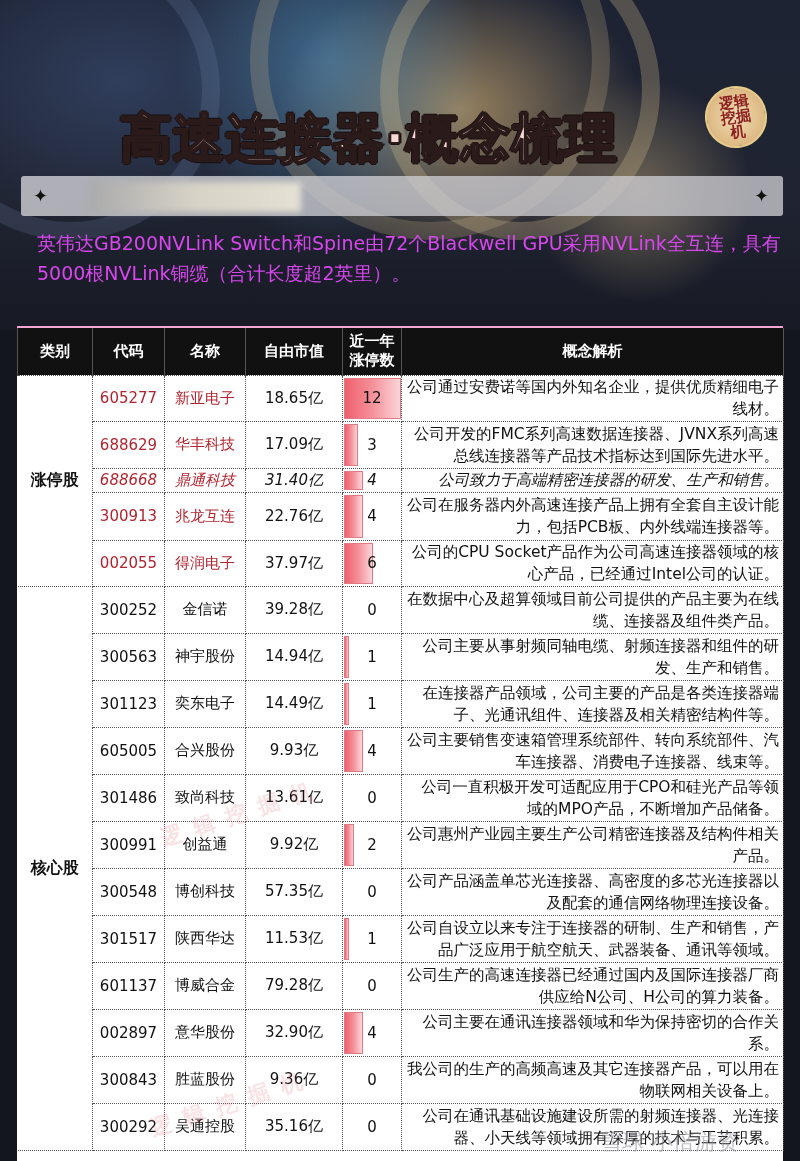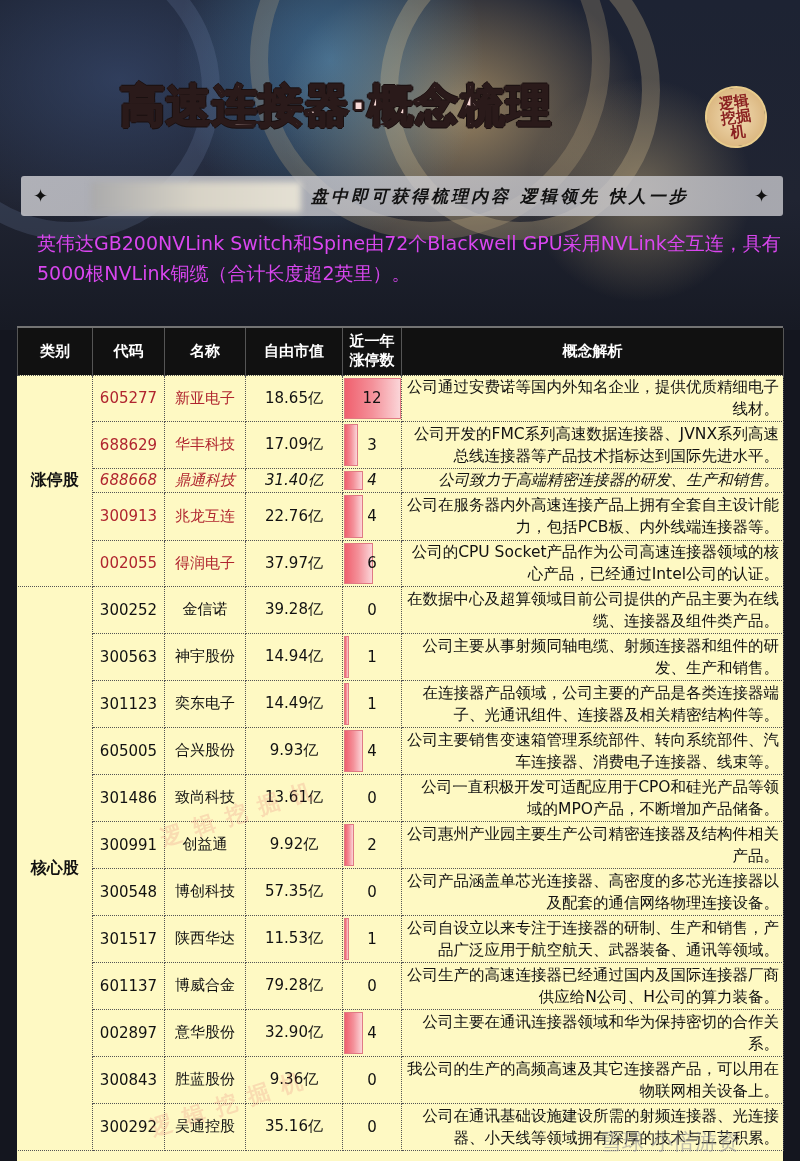--- a/index.html
+++ b/index.html
@@ -17,22 +17,22 @@
       radial-gradient(ellipse 160px 160px at 640px 190px, rgba(170,150,110,0.55), rgba(0,0,0,0) 70%),
       radial-gradient(ellipse 300px 200px at 120px 80px, rgba(60,80,120,0.6), rgba(0,0,0,0) 75%),
       linear-gradient(180deg, #1d2333 0%, #202432 60%, #171a24 100%);
     overflow: hidden;
   }
   .hero-stripe {
     position: absolute; border-radius: 50%;
     border: 18px solid rgba(200,175,130,0.25);
   }
   .title {
-    position: absolute; left: 120px; top: 76px; width: 560px; height: 70px;
-    font-size: 45px; font-weight: bold; letter-spacing: 1px;
+    position: absolute; left: 120px; top: 104px; width: 560px; height: 70px;
+    font-size: 52px; font-weight: bold; letter-spacing: 1px;
     color: #f7d9d6;
     -webkit-text-stroke: 2px #2a1a1a;
     text-shadow: 0 2px 0 #1a1010, 2px 0 0 #1a1010, -2px 0 0 #1a1010, 0 -2px 0 #1a1010;
     white-space: nowrap;
   }
   .badge {
     position: absolute; left: 705px; top: 86px; width: 62px; height: 62px;
     border-radius: 50%;
     background: radial-gradient(circle, #f2dcb4 0%, #d9b47c 80%, #b48a4c 100%);
     border: 2px solid #e8cc8c;
@@ -56,22 +56,22 @@
     position: absolute; left: 290px; top: 9px;
     font-size: 17px; font-weight: bold; font-style: italic; color: #111;
     letter-spacing: 3px; white-space: nowrap;
   }
   .desc {
     position: absolute; left: 37px; top: 228px; width: 750px;
     font-size: 19px; line-height: 30px; color: #d946ef;
   }
   .table-wrap {
     position: absolute; left: 17px; top: 326px; width: 766px; height: 835px;
-    background: #fef9c3;
-    border-top: 2px solid #737373;
+    background: #ffffff;
+    border-top: 2px solid #f9a8d4;
   }
   table {
     border-collapse: collapse; table-layout: fixed;
     width: 766px;
   }
   th {
     background: #111111; color: #ffffff; font-weight: bold;
     font-size: 15px; height: 47px; text-align: center;
     border-left: 1px solid #555; border-right: 1px solid #555;
     line-height: 19px;
@@ -114,21 +114,20 @@
 
 <div class="title">高速连接器·概念梳理</div>
 
 <div class="badge">
   <span style="width:44px;display:block;">逻辑挖掘机</span>
 </div>
 
 <div class="promo-bar">
   <span class="promo-star" style="left:12px;">✦</span>
   <div class="promo-blur"></div>
-  <span class="promo-text">盘中即可获得梳理内容 逻辑领先 快人一步</span>
   <span class="promo-star" style="right:14px;">✦</span>
 </div>
 
 <div class="desc">英伟达GB200NVLink Switch和Spine由72个Blackwell GPU采用NVLink全互连，具有5000根NVLink铜缆（合计长度超2英里）。</div>
 
 <div class="table-wrap">
   <table>
     <colgroup>
       <col style="width:75px">
         <col style="width:72px">

